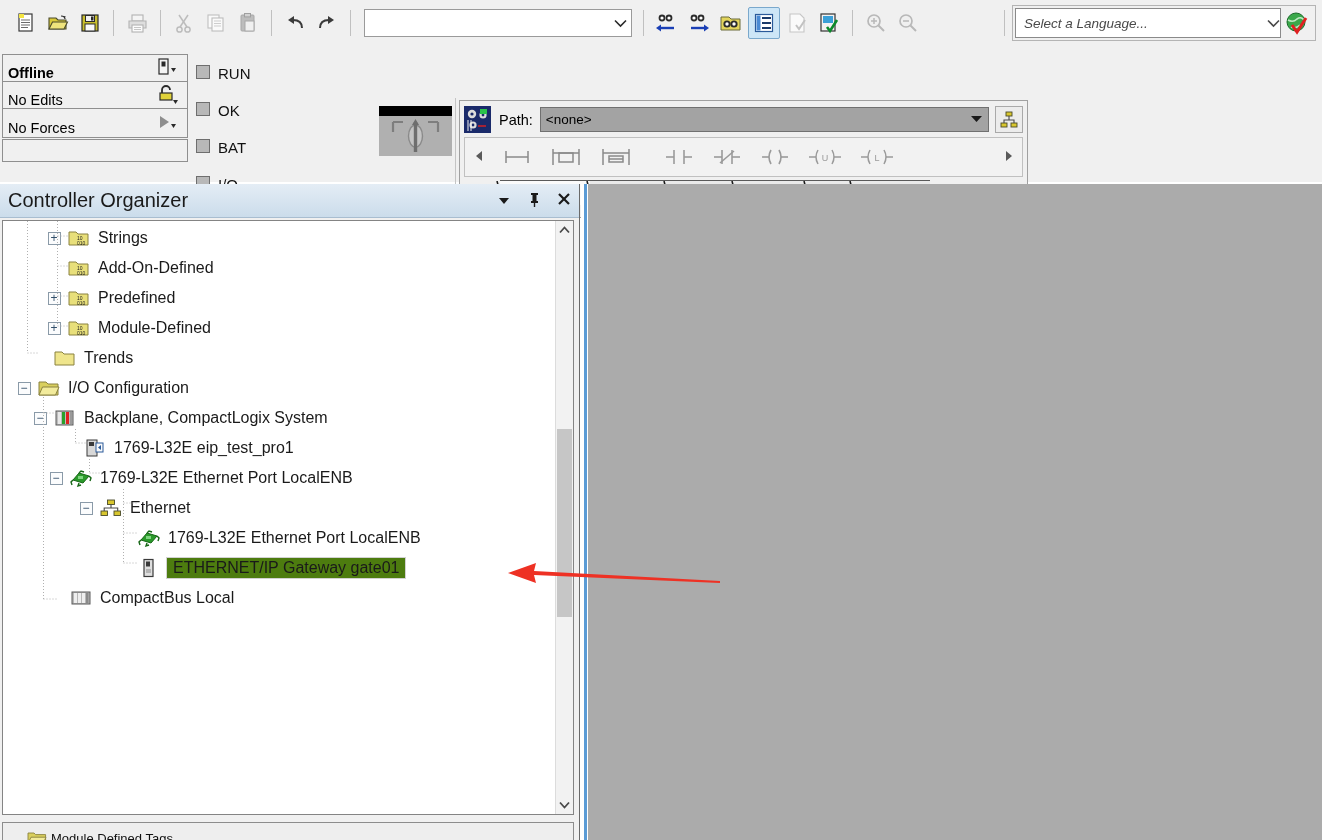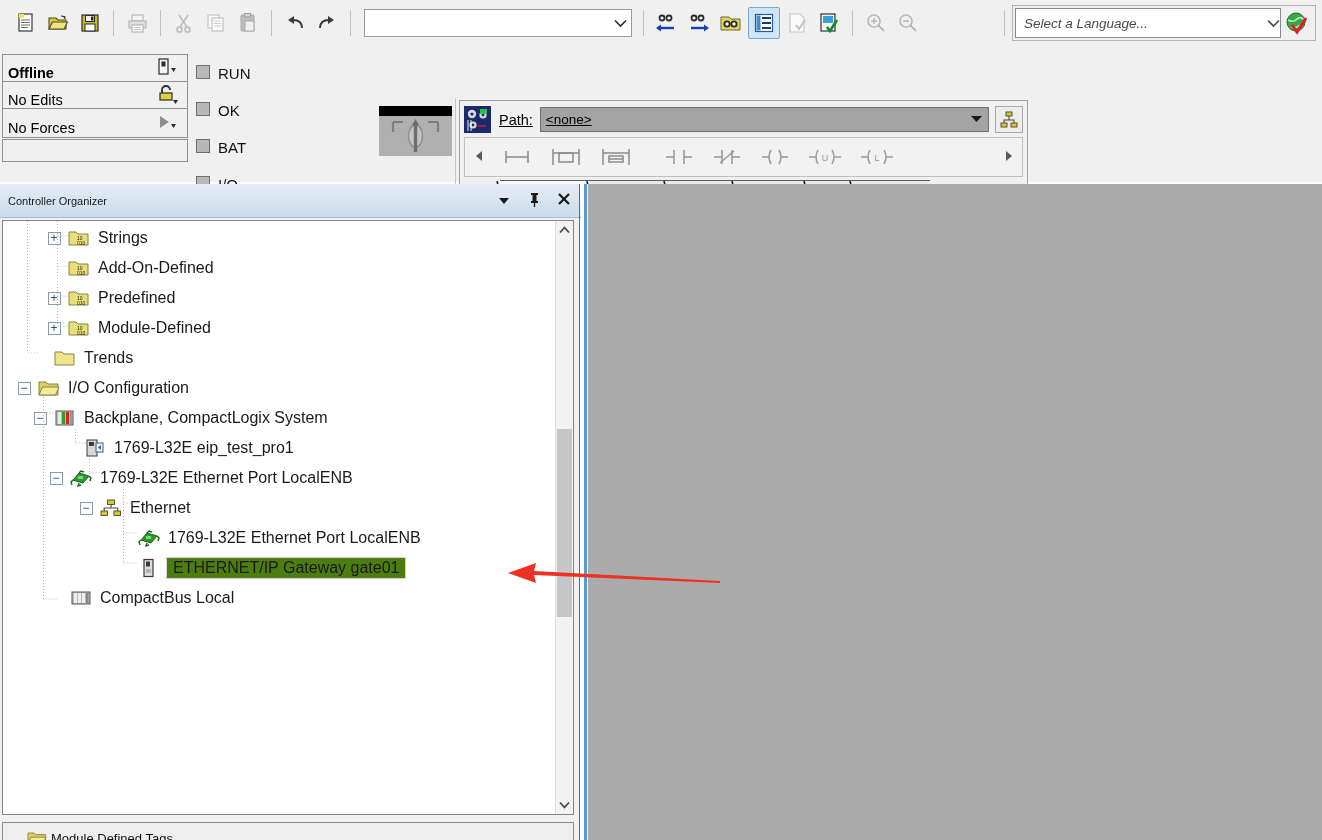--- a/index.html
+++ b/index.html
@@ -81,21 +81,21 @@
     border:1px solid #9a9a9a;background:#ececec;
     display:flex;align-items:center;justify-content:center;
   }
   .vsep{position:absolute;left:455px;top:52px;width:1px;height:125px;background:#c4c4c4;}
 
   
   .pathpanel{
     position:absolute;left:459px;top:54px;width:569px;height:118px;
     border:1px solid #a0a0a0;background:#f0f0f0;box-sizing:border-box;
   }
-  .pathbar{display:flex;align-items:center;height:34px;padding:3px 4px 0 4px;box-sizing:border-box;text-decoration:underline;}
+  .pathbar{display:flex;align-items:center;height:34px;padding:3px 4px 0 4px;box-sizing:border-box;}
   .path-ico{width:27px;height:27px;}
   .path-lbl{font-size:14.5px;margin:0 7px 0 8px;color:#000;}
   .path-input{
     flex:1;height:25px;border:1px solid #707070;background:#a3a3a3;
     display:flex;align-items:center;box-sizing:border-box;
   }
   .path-input .pv{flex:1;font-size:13.5px;padding-left:5px;color:#000;}
   .path-input .pa{width:24px;text-align:center;font-size:9px;color:#000;}
   .path-btn{
     width:28px;height:27px;margin-left:6px;border:1px solid #a9a9a9;background:#ececec;
@@ -132,21 +132,21 @@
     background:#f0f0f0;
     border-right:1px solid #6a6a6a;
     box-sizing:border-box;
   }
   .co-title{
     height:34px;display:flex;align-items:center;
     background:linear-gradient(to bottom,#e4edf5,#cbdceb);
     border-bottom:1px solid #a8bdd0;
     box-sizing:border-box;
   }
-  .co-title .t{flex:1;font-size:11px;color:#1a1a1a;padding-left:8px;}
+  .co-title .t{flex:1;font-size:20px;color:#1a1a1a;padding-left:8px;}
   .co-title .btn{width:30px;text-align:center;font-size:15px;color:#1a1a1a;}
 
   .tree-wrap{
     position:absolute;left:2px;top:36px;width:572px;height:595px;
     border:1px solid #848484;background:#fff;box-sizing:border-box;overflow:hidden;
   }
   .tree{position:absolute;left:0;top:0;right:18px;bottom:0;padding-top:2px;}
   .trow{
     height:30px;display:flex;align-items:center;font-size:16px;color:#1a1a1a;white-space:nowrap;
   }

